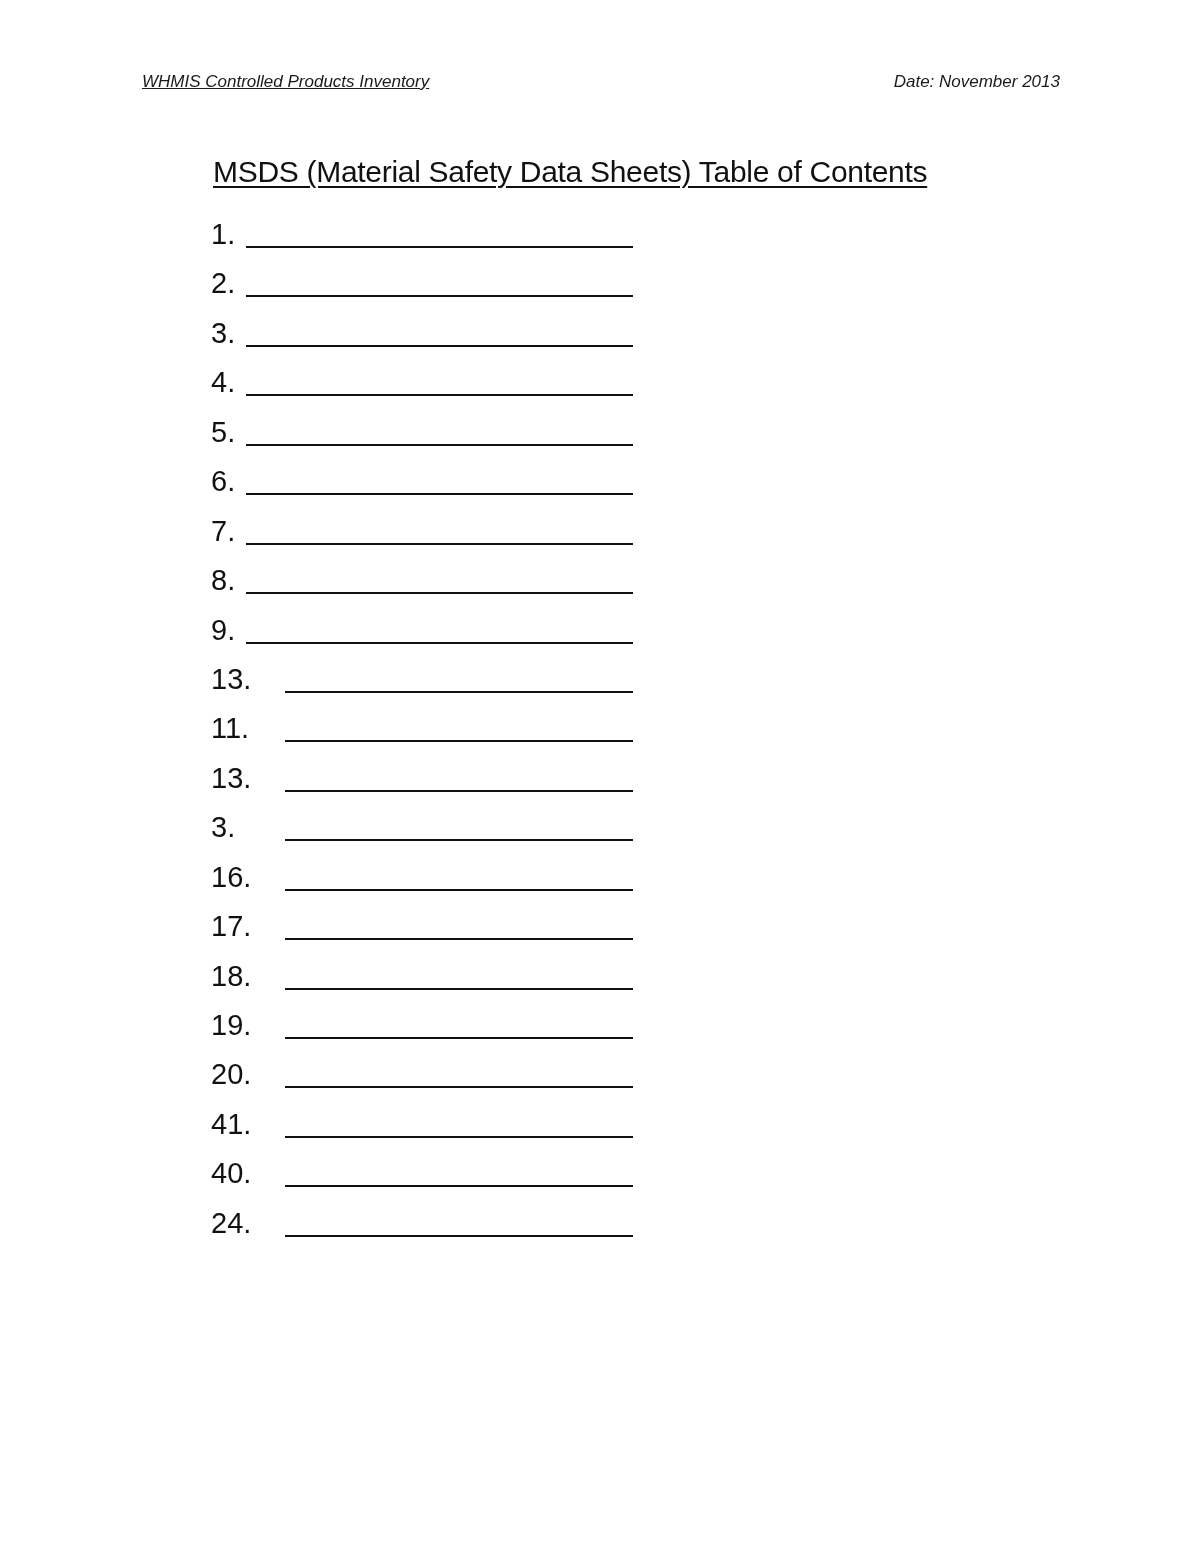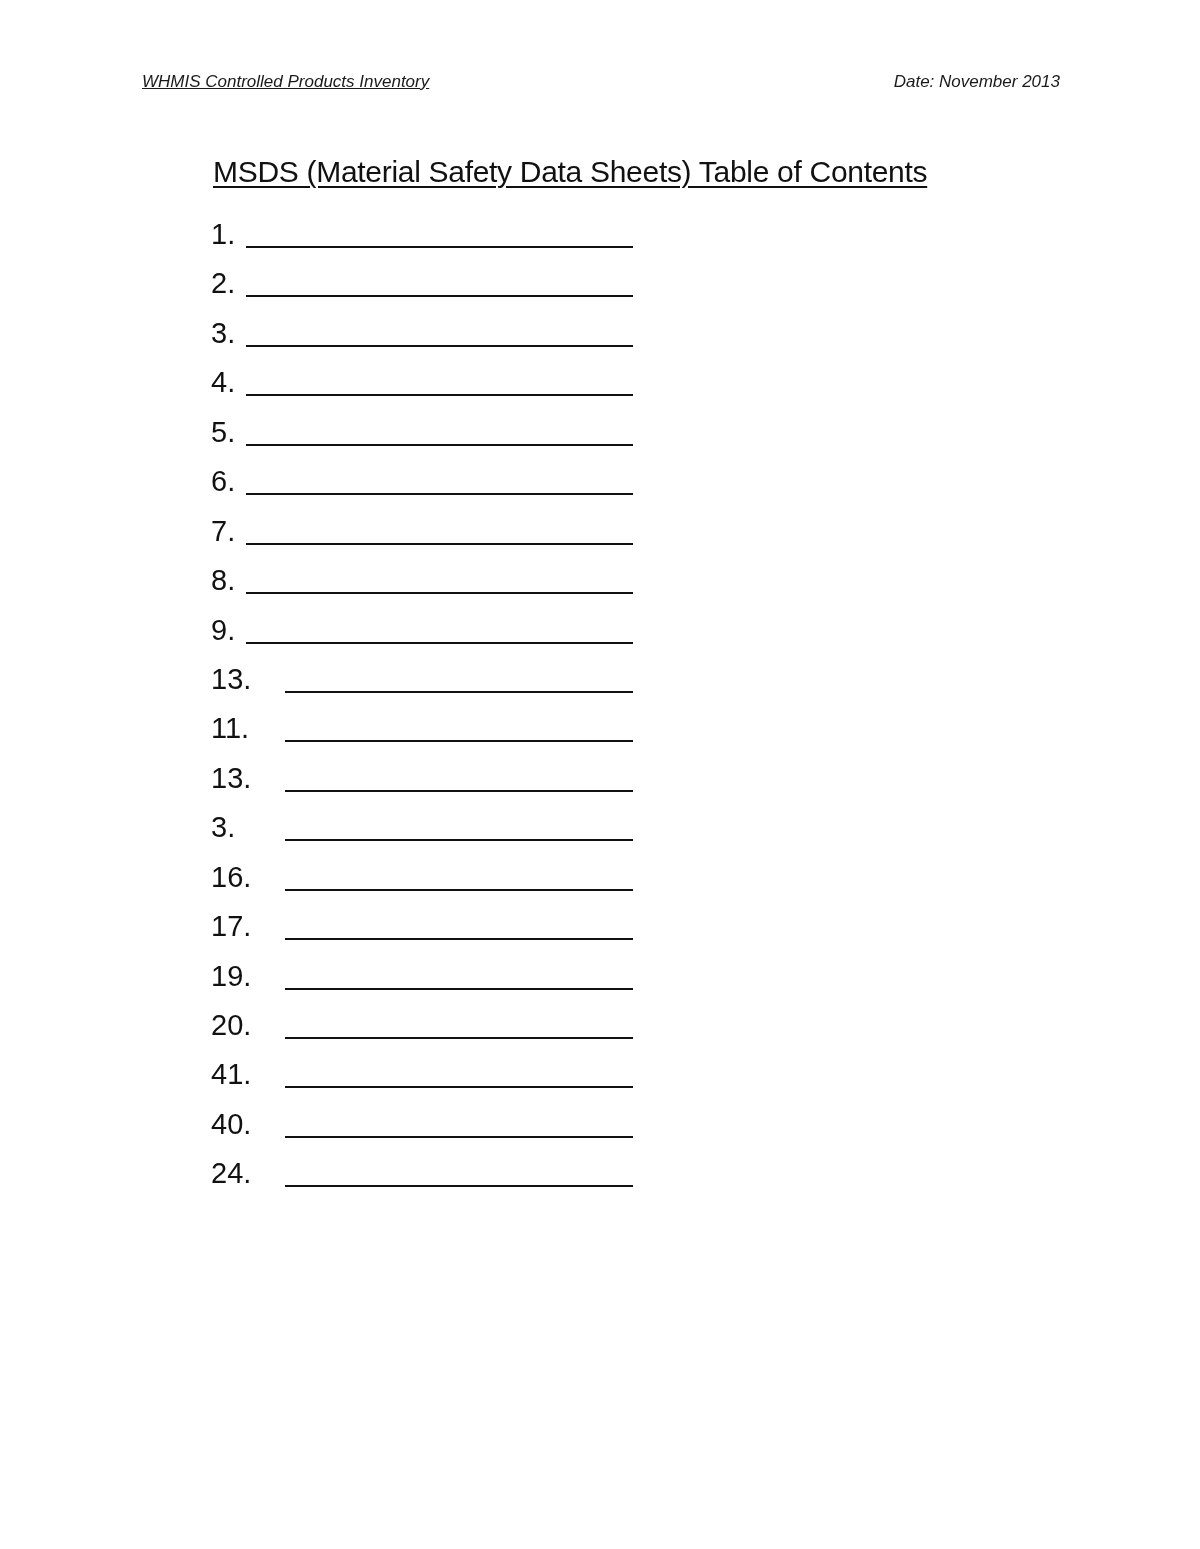--- a/index.html
+++ b/index.html
@@ -150,20 +150,24 @@
     </li>
   <li class="toc-item">
       <span class="toc-number">16.</span>
       <span class="toc-line long-num"></span>
     </li>
   <li class="toc-item">
       <span class="toc-number">17.</span>
       <span class="toc-line long-num"></span>
     </li>
   <li class="toc-item">
+      <span class="toc-number">18.</span>
+      <span class="toc-line long-num"></span>
+    </li>
+  <li class="toc-item">
       <span class="toc-number">19.</span>
       <span class="toc-line long-num"></span>
     </li>
   <li class="toc-item">
       <span class="toc-number">20.</span>
       <span class="toc-line long-num"></span>
     </li>
   <li class="toc-item">
       <span class="toc-number">41.</span>
       <span class="toc-line long-num"></span>

